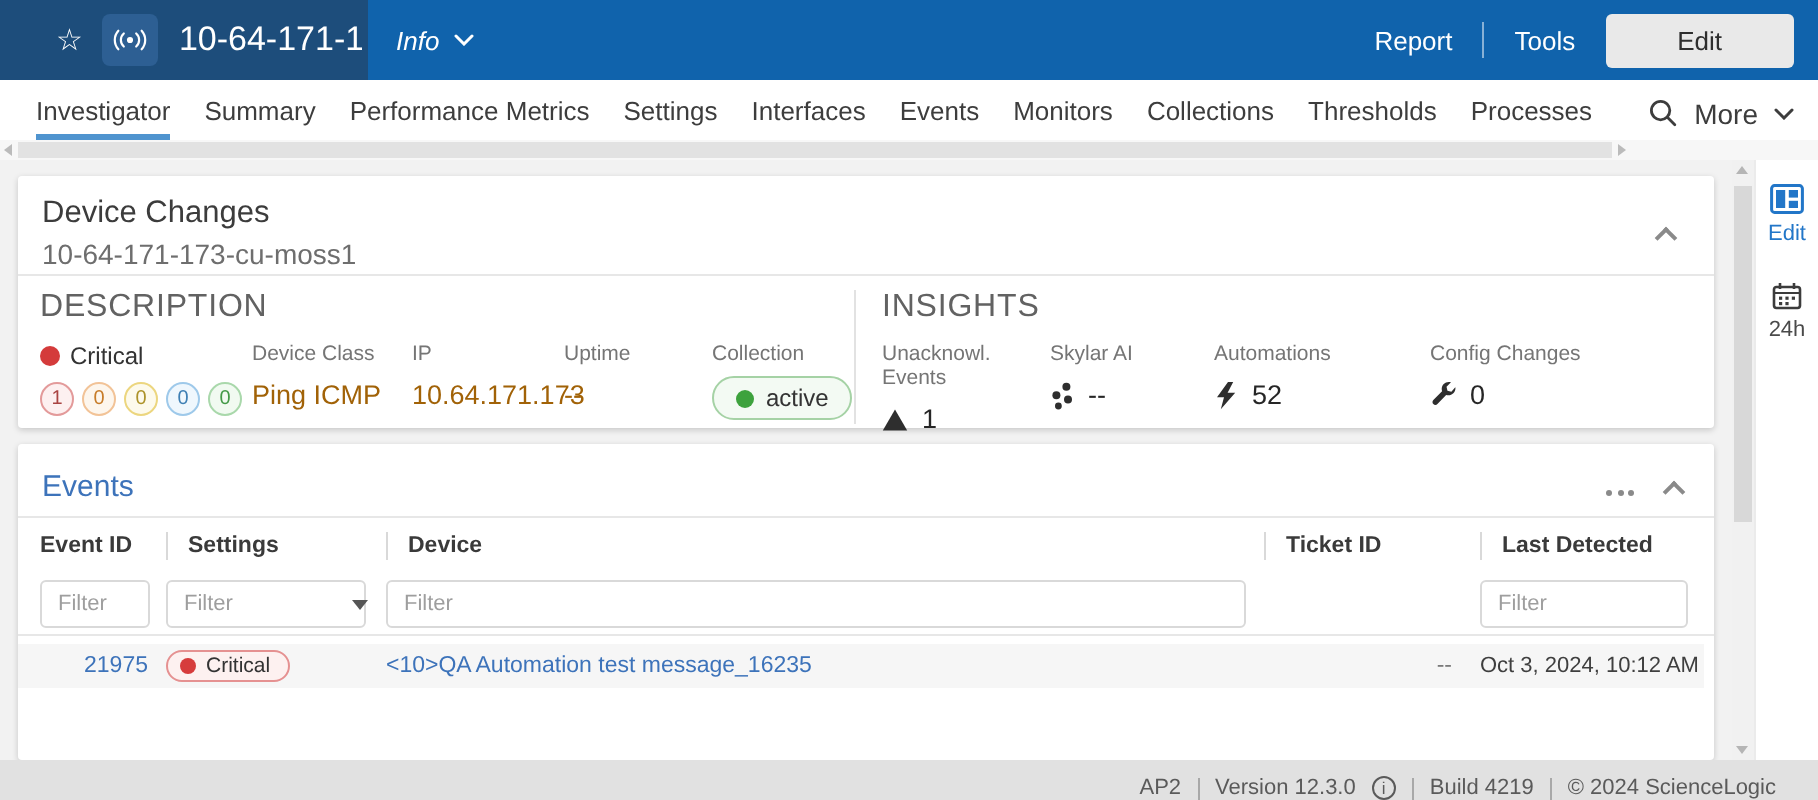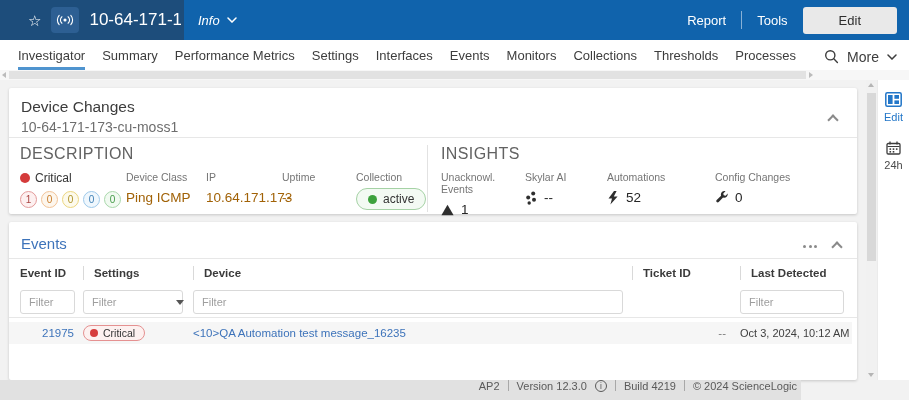--- a/index.html
+++ b/index.html
@@ -96,21 +96,21 @@
 
   
   .vscroll { position:absolute; left:866px; top:80px; width:11px; height:300px; background:#f1f1f1; }
   .vthumb { position:absolute; left:1px; top:13px; width:9px; height:168px; background:#d8d8d8; }
   .vtri-u { left:2px; top:3px; border-left:3px solid transparent; border-right:3px solid transparent; border-bottom:4px solid #b5b5b5; }
   .vtri-d { left:2px; top:293px; border-left:3px solid transparent; border-right:3px solid transparent; border-top:4px solid #b5b5b5; }
   .rail { position:absolute; left:877px; top:80px; width:32px; height:300px; background:#fff; border-left:1px solid #ebebeb; display:flex; flex-direction:column; align-items:center; padding-top:12px; }
   .rail-it { display:flex; flex-direction:column; align-items:center; gap:4px; cursor:pointer; margin-bottom:18px; }
   .rail-lbl-blue { font-size:11px; color:#2276c8; }
   .rail-lbl { font-size:11px; color:#4a4a4a; }
-  .footer { position:absolute; left:0; top:380px; width:801px; height:20px; background:#e1e1e1; display:flex; align-items:flex-start; justify-content:flex-end; gap:8px; padding-right:4px; font-size:11px; color:#5a5a5a; }
+  .footer { position:absolute; left:0; top:380px; width:909px; height:20px; background:#e1e1e1; display:flex; align-items:flex-end; justify-content:flex-end; gap:8px; padding-right:21px; font-size:11px; color:#5a5a5a; }
   .fsep { width:1px; height:11px; background:#a8a8a8; }
   .finfo { width:12px; height:12px; border:1px solid #5a5a5a; border-radius:50%; font-size:8.5px; display:inline-flex; align-items:center; justify-content:center; cursor:pointer; }
 </style>
 </head>
 <body>
 
 <div class="hdr">
   <div class="hdr-left">
     <span class="star">☆</span>
     <span class="dev-icon">

